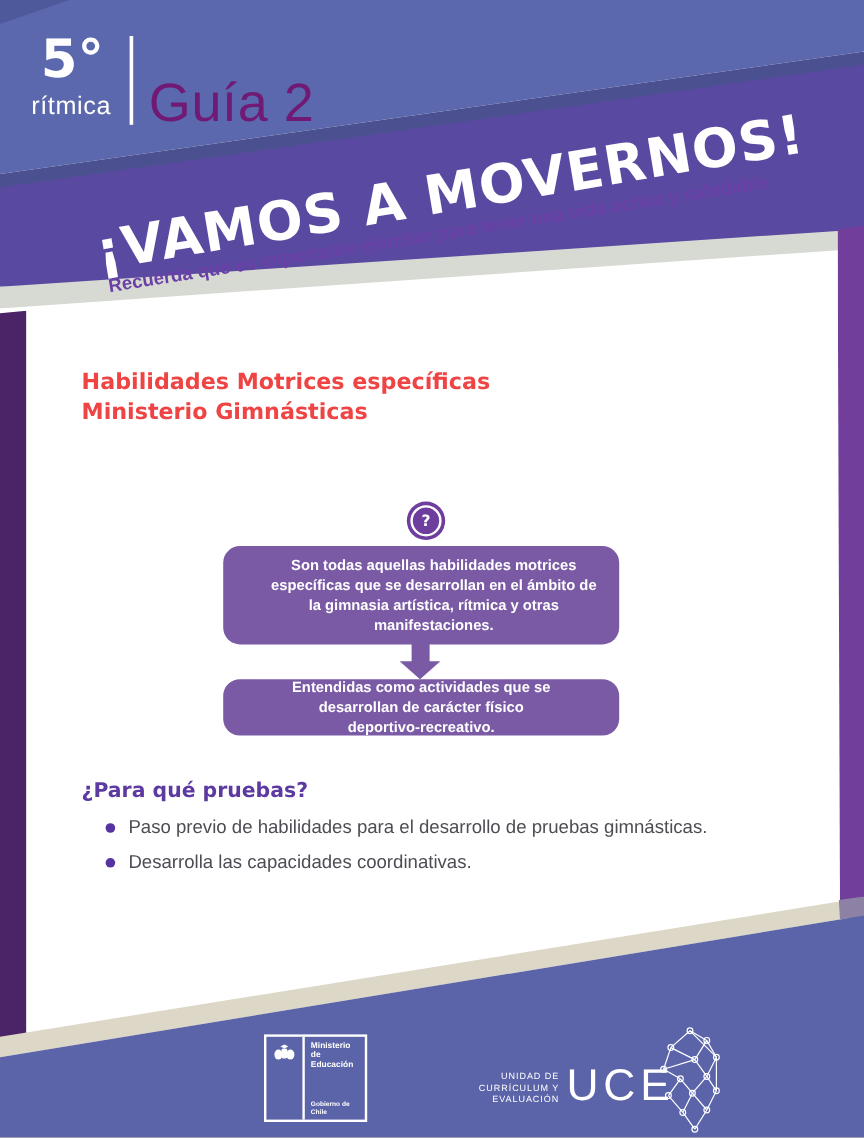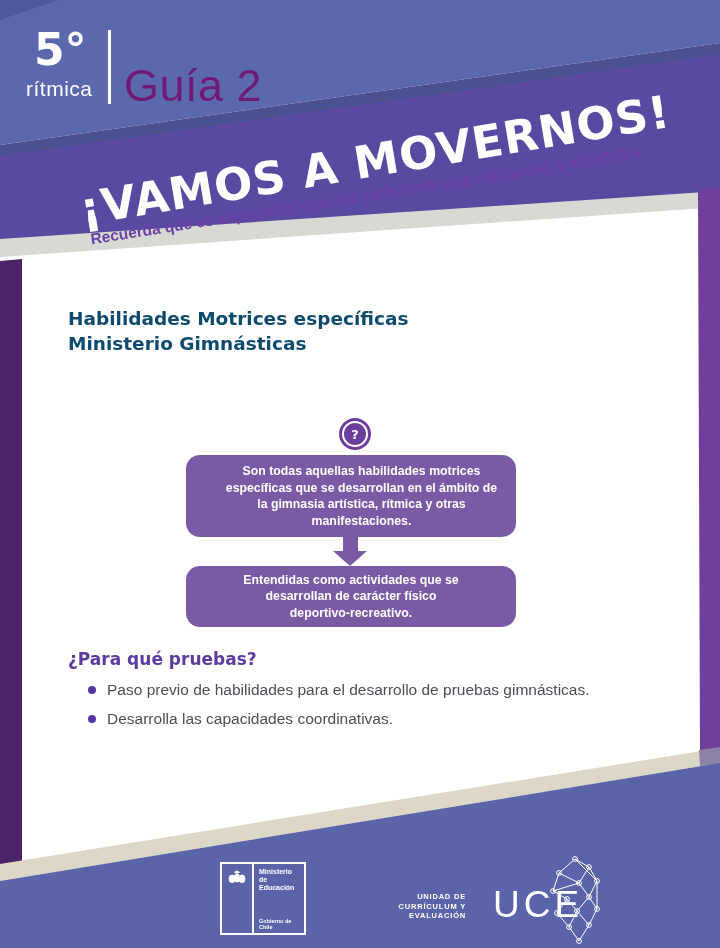--- a/index.html
+++ b/index.html
@@ -27,36 +27,36 @@
   .guide-label{position:absolute;left:124px;top:44px;font-size:45px;font-weight:400;color:#701a75;letter-spacing:.5px;margin-top:16px;}
 
   .banner-title{position:absolute;left:60px;top:134px;width:630px;text-align:center;
       transform:rotate(-9.5deg);font-family:"DejaVu Sans",sans-serif;font-weight:800;
       font-size:45px;letter-spacing:1px;color:#fff;white-space:nowrap;}
   .subtitle-text{position:absolute;left:38px;top:187px;width:655px;text-align:center;
       transform:rotate(-9deg);font-weight:700;font-size:15.5px;color:#6a3fa6;white-space:nowrap;}
 
   
   .content-title{position:absolute;left:68px;top:306px;font-family:"DejaVu Sans",sans-serif;
-      font-weight:700;font-size:18.5px;line-height:25px;color:#0c4a6e;}
+      font-weight:700;font-size:18.5px;line-height:25px;color:#ef4444;}
   .question-heading{position:absolute;left:68px;top:371px;font-family:"DejaVu Sans",sans-serif;
       font-weight:700;font-size:16.5px;color:#5b47a4;}
 
   .qicon{position:absolute;left:339px;top:418px;width:32px;height:32px;border-radius:50%;
       background:#6d3e9d;display:flex;align-items:center;justify-content:center;}
   .qicon-ring{width:22px;height:22px;border:2px solid #fff;border-radius:50%;
       display:flex;align-items:center;justify-content:center;
       font-family:"DejaVu Sans",sans-serif;font-weight:700;font-size:13px;color:#fff;}
 
   .def-box{position:absolute;left:186px;width:330px;background:#7a5aa5;border-radius:14px;
       color:#fff;font-weight:700;font-size:12.3px;line-height:16.5px;text-align:center;
       display:flex;align-items:center;justify-content:center;white-space:pre-line;
       box-sizing:border-box;padding:0 8px;}
   .box-1{top:455px;height:82px;padding-left:29px;}
-  .box-2{top:566px;height:61px;}
+  .box-2{top:566px;height:47px;}
   .arrow-shaft{position:absolute;left:343px;top:535px;width:15px;height:17px;background:#7a5aa5;}
   .arrow-head{position:absolute;left:333px;top:551px;width:0;height:0;
       border-left:17px solid transparent;border-right:17px solid transparent;
       border-top:15px solid #7a5aa5;}
 
   .purpose-heading{position:absolute;left:68px;top:649px;font-family:"DejaVu Sans",sans-serif;
       font-weight:700;font-size:17px;color:#5d3aa0;}
   .bullet-list{position:absolute;left:88px;top:680px;width:575px;}
   .bullet-item{display:flex;gap:11px;margin-bottom:9px;}
   .bullet-dot{flex:0 0 auto;width:8px;height:8px;border-radius:50%;background:#5633a0;margin-top:6px;}
@@ -64,23 +64,23 @@
 
   
   .mineduc{position:absolute;left:220px;top:862px;width:86px;height:73px;
       border:2px solid #fff;display:flex;box-sizing:border-box;}
   .m-left{width:30px;border-right:2px solid #fff;display:flex;justify-content:center;padding-top:5px;}
   .m-right{flex:1;padding:4px 3px 3px 5px;display:flex;flex-direction:column;justify-content:space-between;}
   .m-title{font-weight:700;font-size:7px;line-height:8px;color:#fff;}
   .m-gov{font-weight:700;font-size:5.5px;color:#fff;}
 
   .uce-unit{position:absolute;left:390px;top:892px;width:76px;text-align:right;
-      font-weight:700;font-size:7.5px;line-height:9.5px;letter-spacing:.8px;color:#fff;}
+      font-weight:400;font-size:7.5px;line-height:9.5px;letter-spacing:.8px;color:#fff;}
   .uce-acronym{position:absolute;left:472px;top:884px;font-size:37px;font-weight:400;
-      letter-spacing:4px;color:#fff;margin-left:21px;}
+      letter-spacing:4px;color:#fff;}
   .uce-net{position:absolute;left:544px;top:852px;}
 </style>
 </head>
 <body>
 
 <div class="page">
 
   <div class="layer header-bg"></div>
   <div class="layer corner-tri"></div>
   <div class="layer shadow-band"></div>

